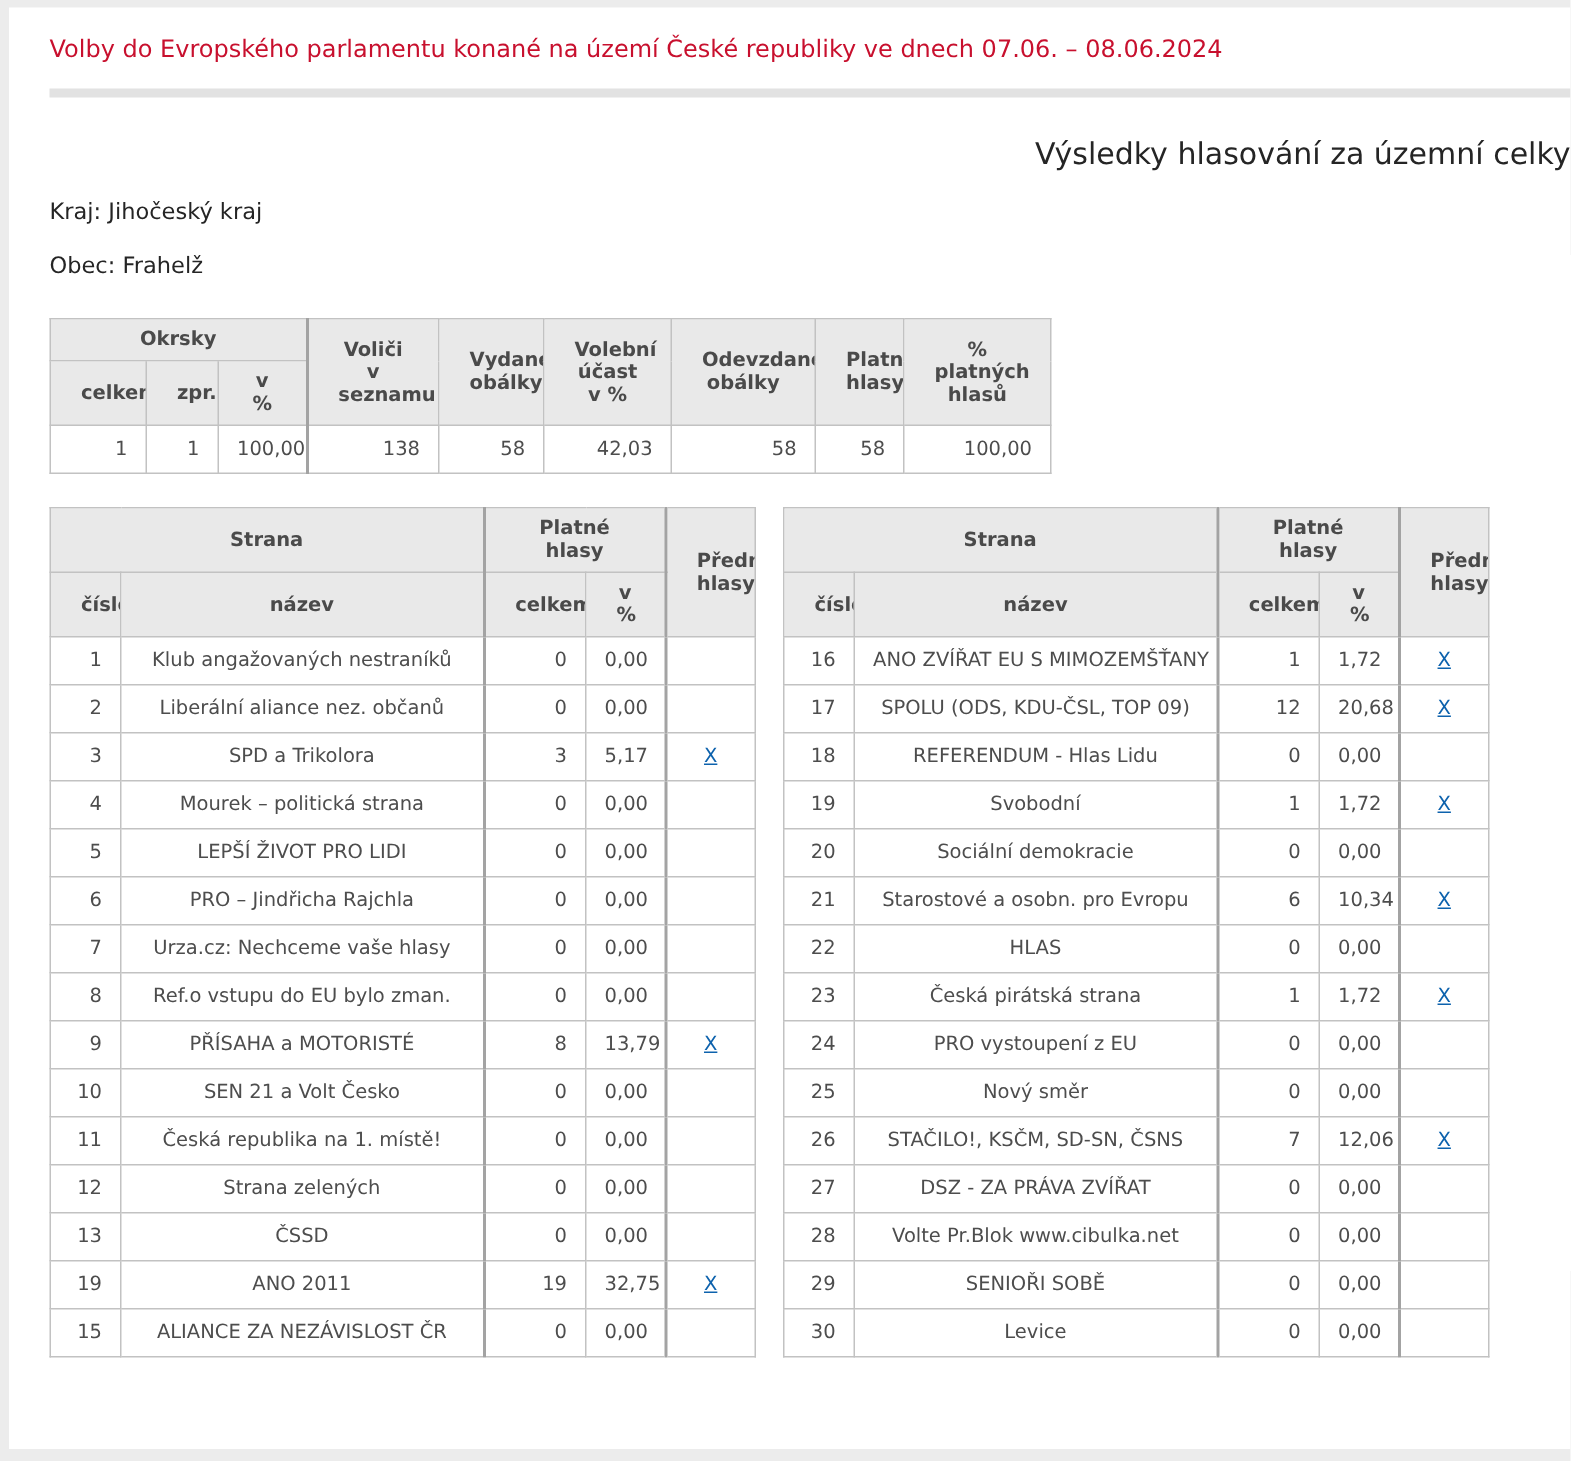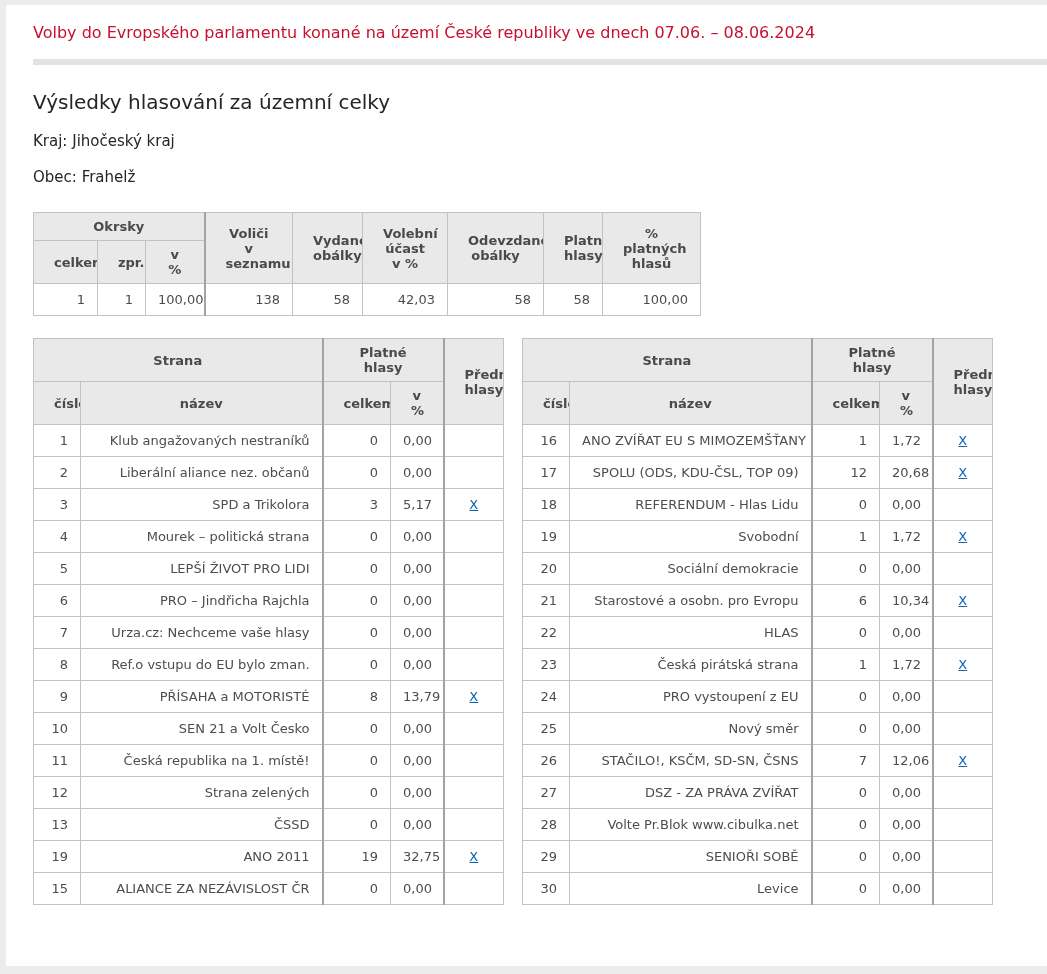--- a/index.html
+++ b/index.html
@@ -36,20 +36,21 @@
   .title-divider{
     height:6px;
     background:#e2e2e2;
     margin-top:15px;
   }
   .section-heading{
     margin:25px 0 0;
     font-size:20px;
     font-weight:normal;
     color:#252525;
+    text-align:right;
   }
   .region-line{
     margin:18px 0 0;
     font-size:15px;
     color:#252525;
   }
   table{
     border-collapse:collapse;
     table-layout:fixed;
     color:var(--txt);
@@ -75,21 +76,21 @@
   }
   .gb{border-left:2px solid var(--bd-group);}
   
   .summary-table{margin-top:26px;width:667px;}
   .summary-table td{text-align:right;white-space:nowrap;}
   
   .party-tables{display:flex;gap:18px;margin-top:22px;}
   .party-table{width:470px;}
   .party-table td{height:32px;}
   .c-num{text-align:right;white-space:nowrap;}
-  .c-name{text-align:right;white-space:nowrap;}
+  .c-name{text-align:center;white-space:nowrap;}
   .c-total{text-align:right;white-space:nowrap;}
   .c-pct{text-align:right;white-space:nowrap;}
   .c-pref{text-align:center;}
   .c-pref a{
     color:var(--blue);
     text-decoration:underline;
   }
 </style>
 </head>
 <body>

